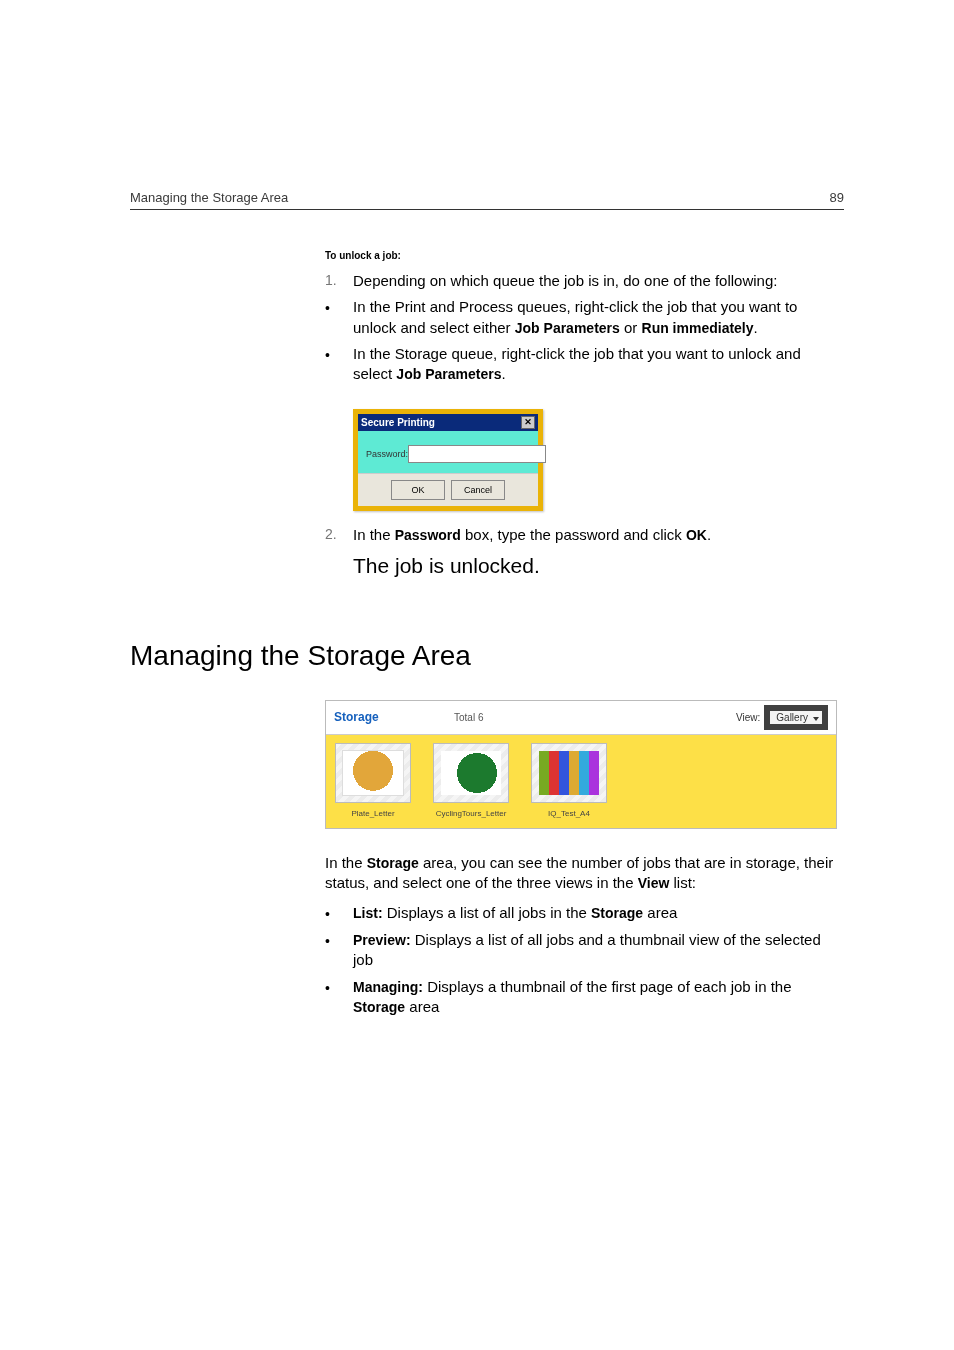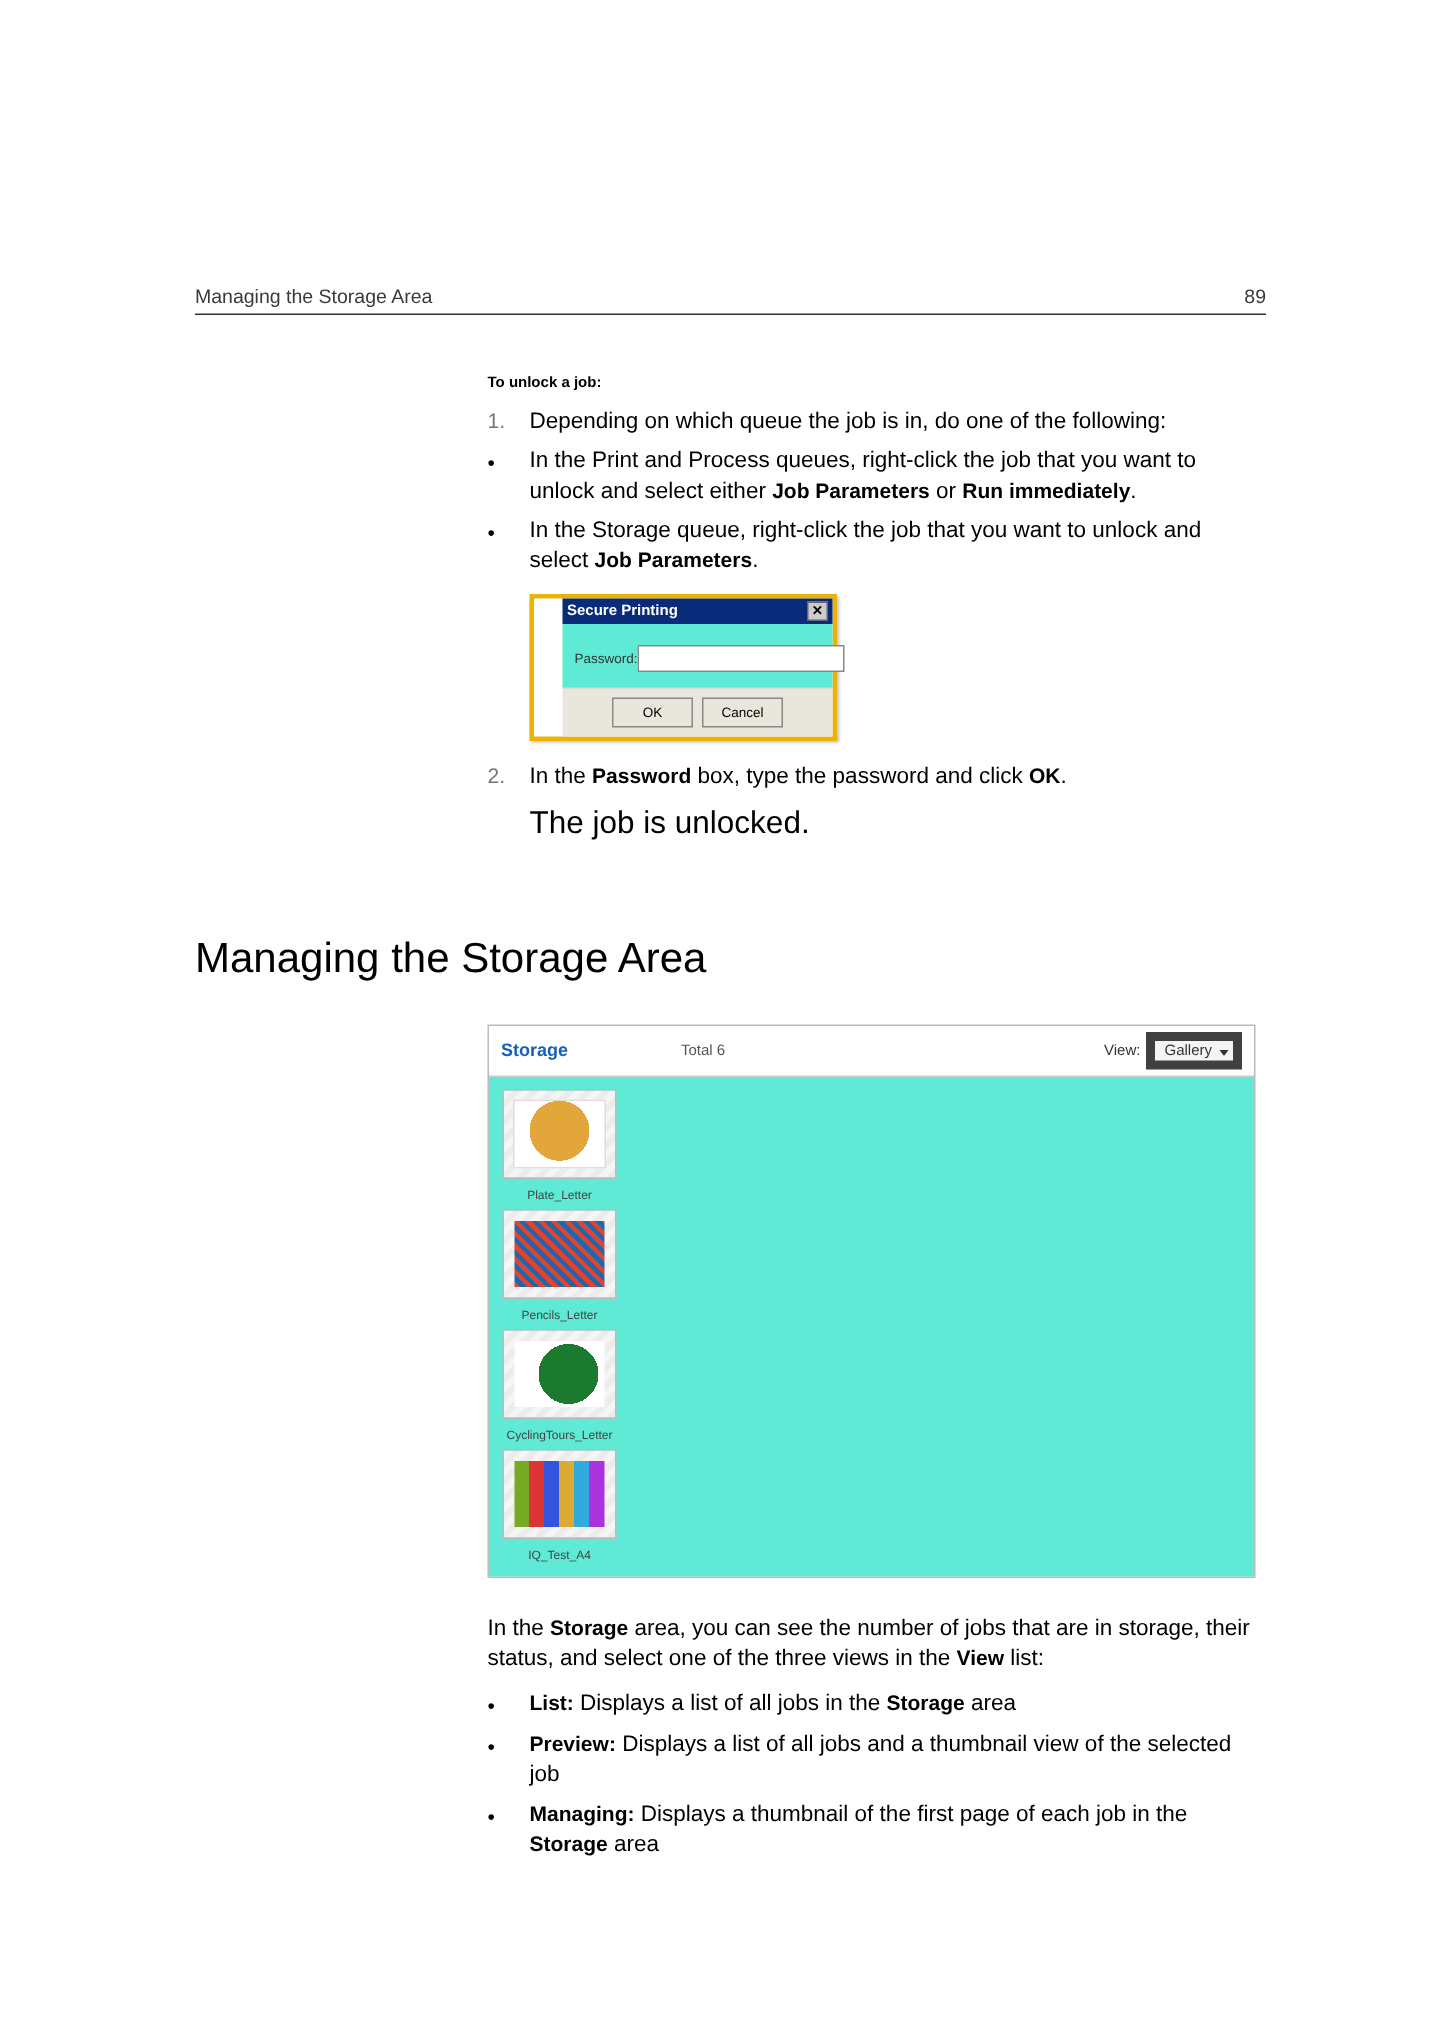--- a/index.html
+++ b/index.html
@@ -65,25 +65,24 @@
     flex: none;
     font-size: 14px;
     padding-top: 2px;
   }
   .b { font-weight: bold; font-size: 14px; }
   .sub-indent { margin-left: 28px; margin-top: 6px; font-size:21px; }
 
   
   .dialog {
     width: 180px;
-    border: 3px solid #eab308;
-    margin: 12px 0 14px 28px;
+    border: 5px solid #eab308;
+    margin: 25px 0 14px 28px;
     font-size: 10px;
     box-shadow: 1px 1px 2px rgba(0,0,0,0.25);
-    padding-left: 19px;
   }
   .dialog .titlebar {
     background: #0a2a7a;
     color: #fff;
     display: flex;
     justify-content: space-between;
     align-items: center;
     padding: 2px 3px;
     font-size: 10px;
     font-weight: bold;
@@ -164,23 +163,22 @@
     display:inline-block;
     width:0;height:0;
     border-left:3px solid transparent;
     border-right:3px solid transparent;
     border-top:4px solid #333;
     position:absolute; right:3px; top:6px;
   }
   .gallery .thumbs {
     display:flex;
     padding: 8px 8px 10px 8px;
-    gap: 5px;
-    background:#5eead4;
-    flex-direction:column;
+    gap: 20px;
+    background:#fde047;
   }
   .thumb { width: 78px; text-align:center; }
   .thumb .tbox {
     width: 74px; height: 58px;
     border:1px solid #bbb;
     margin: 0 auto 6px auto;
     background: linear-gradient(135deg,#f5f5f5 25%, #ececec 25%, #ececec 50%, #f5f5f5 50%, #f5f5f5 75%, #ececec 75%);
     background-size: 12px 12px;
     display:flex; align-items:center; justify-content:center;
     overflow:hidden;
@@ -277,26 +275,20 @@
         <span class="viewsel">
           <span>Gallery</span><span class="tri"></span>
         </span>
       </div>
       <div class="thumbs">
         <div class="thumb">
           <div class="tbox">
               <div class="swatch sw1"></div>
             </div>
           <div class="tlabel">Plate_Letter</div>
-        </div>
-        <div class="thumb">
-          <div class="tbox">
-              <div class="swatch sw2"></div>
-            </div>
-          <div class="tlabel">Pencils_Letter</div>
         </div>
         <div class="thumb">
           <div class="tbox">
               <div class="swatch sw3"></div>
             </div>
           <div class="tlabel">CyclingTours_Letter</div>
         </div>
         <div class="thumb">
           <div class="tbox">
               <div class="swatch sw6"></div>

